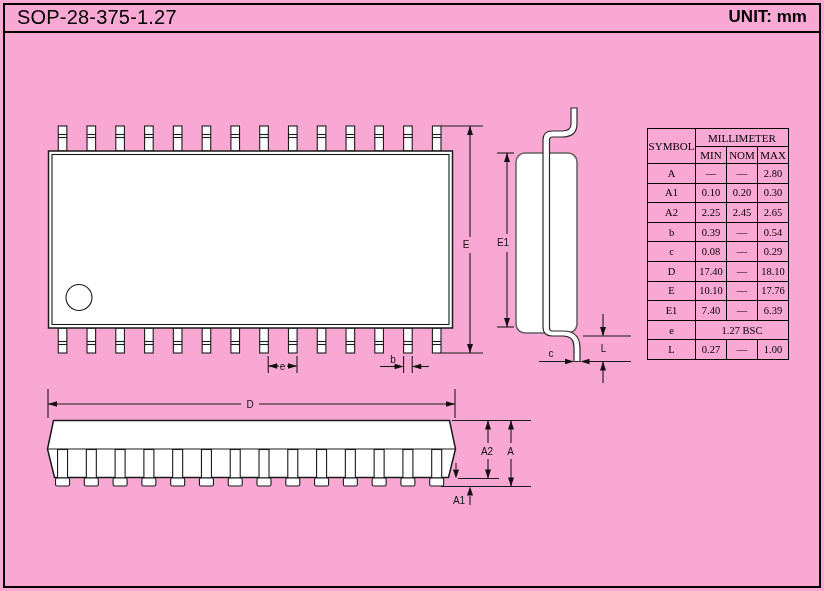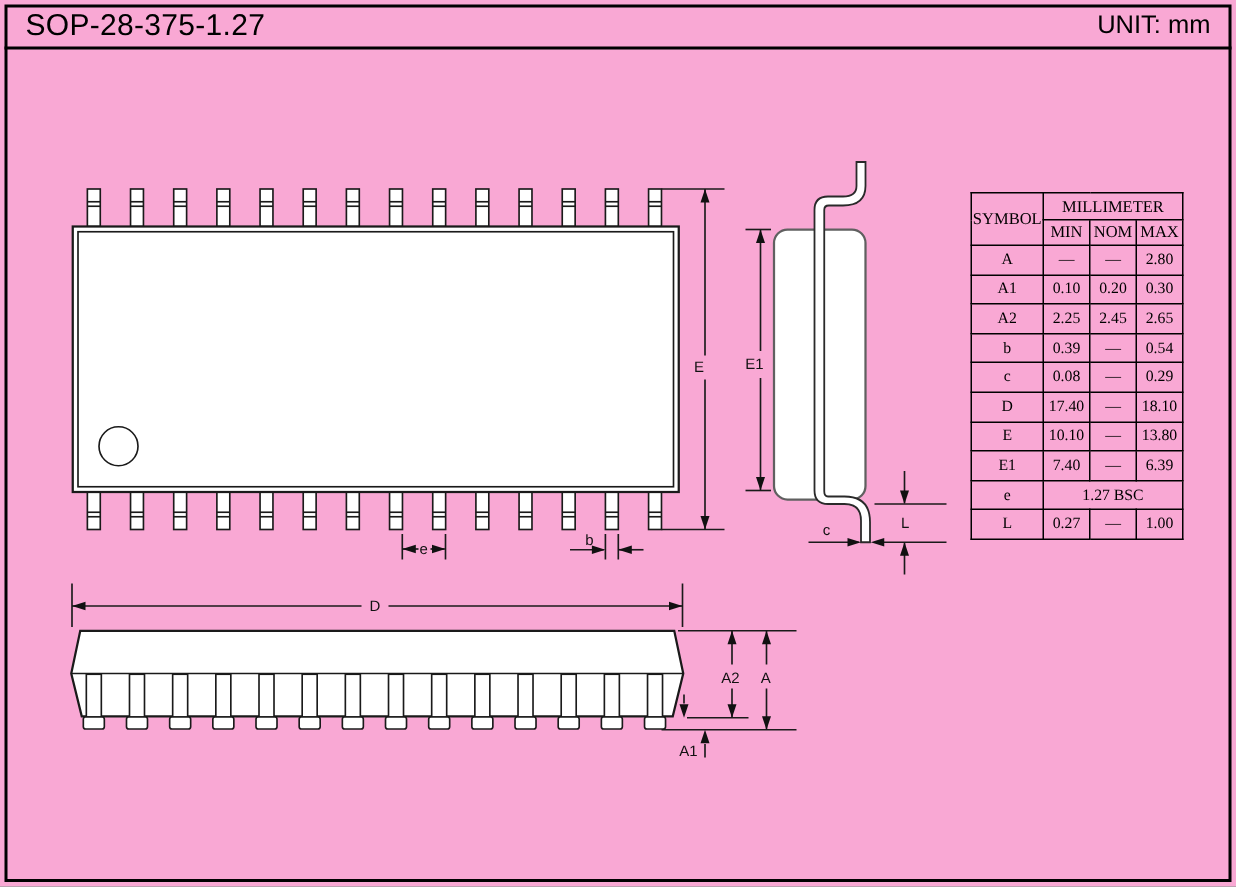--- a/index.html
+++ b/index.html
@@ -5,21 +5,21 @@
   html,body{margin:0;padding:0;background:#fff;}
   .sheet{position:relative;width:824px;height:591px;background:#f9a8d4;
          outline:1px solid #000;box-sizing:border-box;overflow:hidden;
          font-family:"Liberation Sans",sans-serif;}
   .frame{position:absolute;left:3px;top:3px;right:3px;bottom:3px;
          border:2.5px solid #000;box-sizing:border-box;}
   .titlebar{position:absolute;left:3px;top:3px;right:3px;height:30px;
             border-bottom:2px solid #000;display:flex;align-items:center;
             justify-content:space-between;padding:0 14px;box-sizing:border-box;}
   .title-text{font-size:20px;color:#000;letter-spacing:0.2px;}
-  .unit-text{font-size:17px;color:#000;}
+  .unit-text{font-size:17px;color:#000;font-weight:bold;}
   svg.draw{position:absolute;left:0;top:0;}
   .ln{stroke:#1a1a1a;stroke-width:1.1;}
   .ln2{stroke:#1a1a1a;stroke-width:1.5;}
   .lnG{stroke:#606060;stroke-width:1.5;}
   .lead{stroke:#2a2a2a;stroke-width:1.2;}
   .lbl{font-family:"Liberation Sans",sans-serif;font-size:10px;fill:#111;}
   .dim{fill:#111;stroke:none;}
   table.dim-table{position:absolute;left:647px;top:128px;border-collapse:collapse;
       table-layout:fixed;font-family:Liberation Serif, serif;color:#000;}
   table.dim-table td{border:1px solid #000;text-align:center;vertical-align:middle;
@@ -321,21 +321,21 @@
       <tr class="dr">
           <td class="sym">D</td>
           <td>17.40</td>
           <td>—</td>
           <td>18.10</td>
         </tr>
       <tr class="dr">
           <td class="sym">E</td>
           <td>10.10</td>
           <td>—</td>
-          <td>13.80</td>
+          <td>17.76</td>
         </tr>
       <tr class="dr">
           <td class="sym">E1</td>
           <td>7.40</td>
           <td>—</td>
           <td>6.39</td>
         </tr>
       <tr class="dr">
           <td class="sym">e</td>
           <td colspan="3">1.27 BSC</td>

